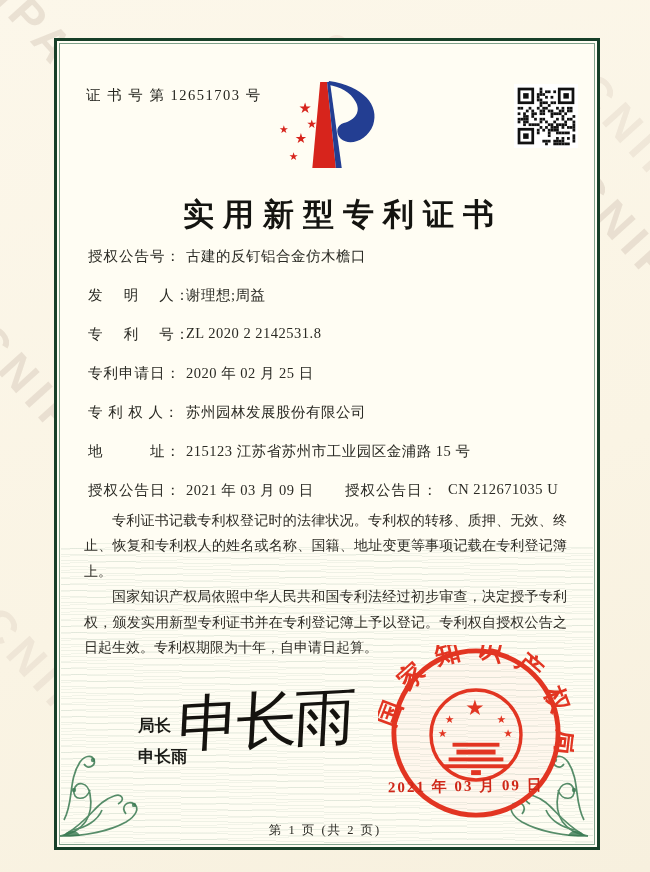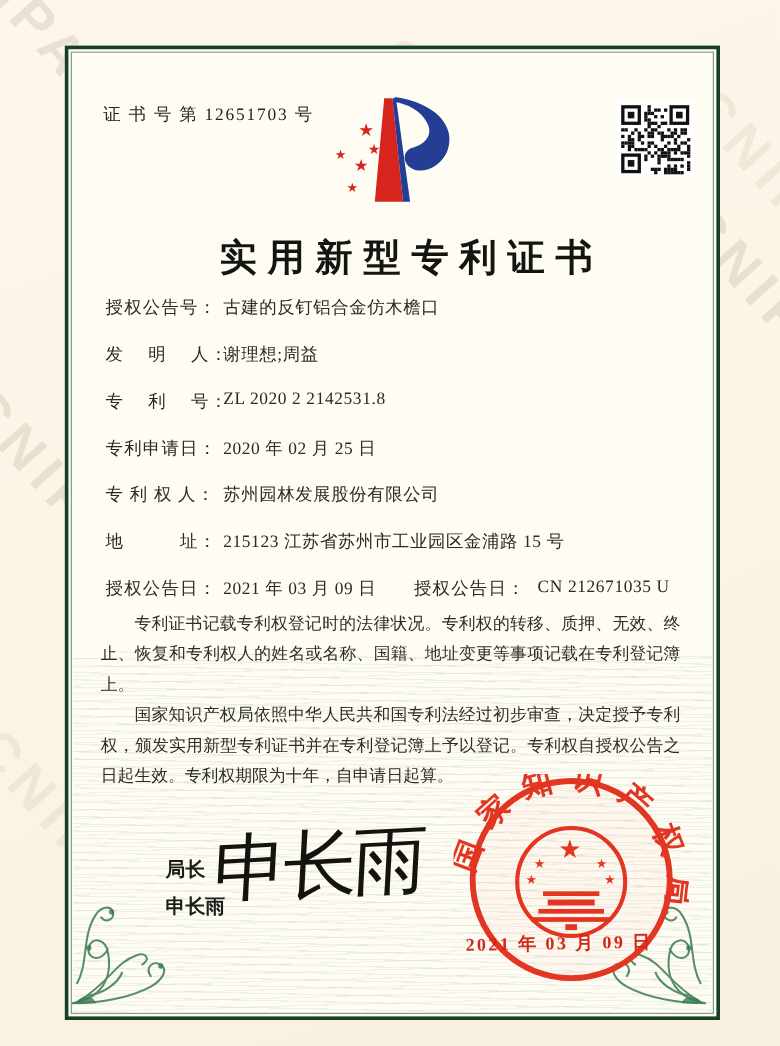--- a/index.html
+++ b/index.html
@@ -332,14 +332,15 @@
         <rect x="76" y="100" width="48" height="4"></rect>
         <rect x="80" y="107" width="40" height="5"></rect>
         <rect x="72" y="115" width="56" height="4"></rect>
         <rect x="66" y="122" width="68" height="4"></rect>
         <rect x="95" y="128" width="10" height="5"></rect>
       </g>
     </g>
   </svg>
   <div class="seal-date">2021 年 03 月 09 日</div>
 
+  <div class="footer">第 1 页 (共 2 页)</div>
 
 </div>
 
 </body></html>

